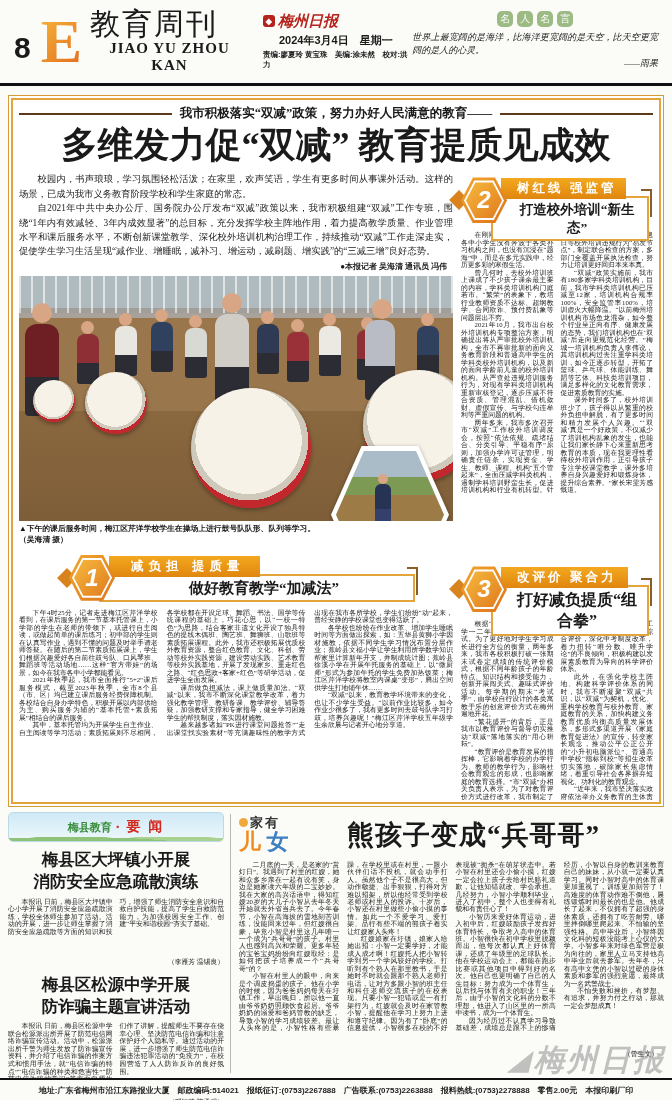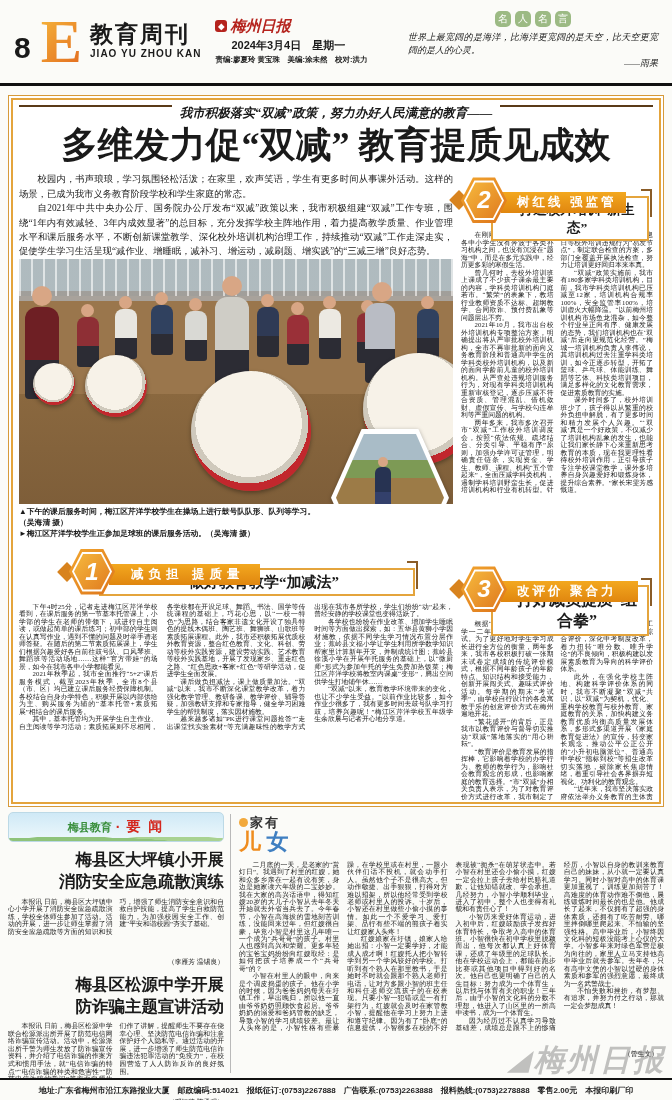--- a/index.html
+++ b/index.html
@@ -4,37 +4,37 @@
 <style>
   * { margin:0; padding:0; box-sizing:border-box; }
   html,body { width:672px; height:1100px; }
   body { position:relative; background:#fbfbf8; font-family:"Liberation Serif", serif; color:#1a1a1a; overflow:hidden; }
 
   
   .header { position:absolute; top:0; left:0; width:672px; height:86px; border-bottom:3px solid #111; display:flex; align-items:center; padding:6px 14px 8px; }
   .pageno { font-size:30px; font-weight:bold; font-family:"Liberation Sans",sans-serif; margin-top:14px; }
   .elogo { font-size:62px; font-weight:bold; font-family:"Liberation Serif",serif; background:linear-gradient(135deg,#f6b93d,#e2671d); -webkit-background-clip:text; background-clip:text; color:transparent; line-height:1; margin:0 8px 0 10px; }
   .sectitle { display:flex; flex-direction:column; justify-content:center; }
-  .sectitle .cn { font-size:23px; font-weight:700; letter-spacing:2px; line-height:1.1; }
-  .sectitle .py { font-size:10px; font-weight:bold; font-family:Liberation Sans, sans-serif; letter-spacing:1px; }
+  .sectitle .cn { font-size:30px; font-weight:400; letter-spacing:2px; line-height:1.1; }
+  .sectitle .py { font-size:15px; font-weight:bold; font-family:Liberation Serif, serif; letter-spacing:1px;text-align:center; }
   .masthead { margin-left:14px; display:flex; flex-direction:column; justify-content:center; gap:2px; }
   .paperlogo { display:flex; align-items:center; gap:3px; color:#b5231d; font-weight:bold; font-style:italic; font-size:15px; }
   .paperlogo .seal { width:12px; height:12px; background:#b5231d; border-radius:3px; color:#fff; font-size:8px; font-style:normal; display:flex; align-items:center; justify-content:center; }
   .dateline { font-size:11px; font-weight:bold; font-family:"Liberation Sans",sans-serif;margin-left:16px; }
   .credits { font-size:7.5px; font-weight:bold; font-family:"Liberation Sans",sans-serif; color:#222; }
   .quotebox { margin-left:auto; width:250px; display:flex; flex-direction:column; align-items:center; }
   .qbadges { display:flex; gap:4px; margin-bottom:4px; }
   .qbadges span { width:16px; height:16px; border-radius:5px; background:#9cba84; color:#fff; font-size:10px; display:flex; align-items:center; justify-content:center; font-family:"Liberation Sans",sans-serif; }
   .quotetext { font-size:9px; font-style:italic; line-height:1.45; text-align:justify; }
   .quoteauthor { align-self:flex-end; font-size:9px; font-style:italic;margin-left:25px; }
 
   
   .frame { position:absolute; left:8px; top:95px; width:656px; height:712px; border:1px solid #d79a3a; padding:2px; background:#fff; }
   .frame-inner { width:100%; height:100%; border:2px solid #e4a43c; padding:5px 6px; overflow:hidden; }
-  .kicker-row { display:flex; align-items:flex-start; gap:8px;font-style:italic; }
+  .kicker-row { display:flex; align-items:center; gap:8px; }
   .kicker-row .rule { flex:1; height:2px; background:#5a3a18; }
   .kicker { font-size:12.5px; font-weight:bold; white-space:nowrap; }
   .headline { text-align:center; font-size:36px; font-weight:900; letter-spacing:0px; line-height:1.15; margin:3px 0 6px; font-family:"Liberation Serif",serif; }
   .cols { display:flex; gap:8px; }
   .leftcol { width:434px; position:relative; }
   .rightcol { flex:1; min-width:0; }
   .intro { font-size:9.3px; line-height:1.55; text-align:justify; }
   .intro p { text-indent:2em; }
   .byline { text-align:right; font-size:8px; font-weight:bold; margin:2px 6px 4px 0; }
 
@@ -56,40 +56,40 @@
   .captions { margin:3px 0 8px; width:300px; }
   .captions div { font-size:7.8px; font-weight:bold; line-height:1.4; }
 
   
   .badge { position:relative; height:50px; margin:4px 0 5px; }
   .badge .hexnum { position:absolute; left:0; top:1px; width:46px; height:46px; z-index:3; }
   .badge .hexnum .h1 { position:absolute; inset:0; background:linear-gradient(135deg,#f2a62e,#dd751c); clip-path:polygon(26% 0%, 74% 0%, 100% 50%, 74% 100%, 26% 100%, 0% 50%); }
   .badge .hexnum .h2 { position:absolute; inset:3px; background:#fff; clip-path:polygon(26% 0%, 74% 0%, 100% 50%, 74% 100%, 26% 100%, 0% 50%); }
   .badge .hexnum .h3 { position:absolute; inset:5px; background:linear-gradient(135deg,#f6b93d,#e07b1f); clip-path:polygon(26% 0%, 74% 0%, 100% 50%, 74% 100%, 26% 100%, 0% 50%); display:flex; align-items:center; justify-content:center; color:#fff; font-size:24px; font-weight:900; font-style:italic; font-family:"Liberation Sans",sans-serif; }
   .badge .hexnum::before { content:""; position:absolute; left:-9px; top:16px; width:14px; height:14px; background:#d8831e; transform:rotate(45deg); }
-  .badge .tagline { position:absolute; left:40px; top:16px; height:21px; background:linear-gradient(#f3a81f,#e0860f); color:#fff; font-weight:bold; font-size:12.5px; font-family:"Liberation Sans",sans-serif; letter-spacing:5px; padding:2px 16px 0 22px; z-index:2; }
+  .badge .tagline { position:absolute; left:40px; top:2px; height:21px; background:linear-gradient(#f3a81f,#e0860f); color:#fff; font-weight:bold; font-size:12.5px; font-family:"Liberation Sans",sans-serif; letter-spacing:5px; padding:2px 16px 0 22px; z-index:2; }
   .badge .titlebox { position:absolute; left:30px; top:20px; right:4px; background:#fff; border:2px solid #e4a43c; text-align:center; font-size:15px; font-weight:900; padding:3px 4px 2px 18px; z-index:1; }
   .badge .titlebox::after { content:""; position:absolute; right:-5px; top:-9px; width:9px; height:26px; border-top:2px solid #8a5c27; border-right:2px solid #8a5c27; }
   .badge.wide { margin-left:50px; margin-right:34px; }
 
   .bodytext { text-align:justify; font-size:6.8px; line-height:7.5px; overflow:hidden; }
   .bodytext p { text-indent:2em; }
   .t1 { column-count:3; column-gap:9px; height:208px; }
   .t2 { column-count:2; column-gap:7px; height:330px; }
   .t3 { column-count:2; column-gap:7px; height:180px; }
 
   
   .bottom { position:absolute; left:8px; top:812px; width:656px; height:263px; }
   .vdivider { position:absolute; left:222px; top:2px; bottom:2px; width:1px; background:#b9b9b9; }
   .bl { position:absolute; left:0; top:0; width:216px; }
   .banner { height:30px; border-radius:5px; background:linear-gradient(#cfe9f6,#eef8fc); position:relative; overflow:hidden; display:flex; align-items:center; justify-content:center; gap:4px; border:1px solid #bcd9e6; }
   .banner::after { content:""; position:absolute; bottom:-8px; left:-6px; right:-6px; height:14px; background:radial-gradient(ellipse at 30% 100%, #8fc37a 0 60%, transparent 61%), radial-gradient(ellipse at 75% 100%, #a9d291 0 60%, transparent 61%); }
   .banner .g { color:#3a8f3d; font-size:11px; font-weight:bold; font-family:"Liberation Sans",sans-serif; z-index:1; }
   .banner .r { color:#d4281e; font-size:14px; font-weight:900; font-family:"Liberation Sans",sans-serif; letter-spacing:2px; z-index:1; }
-  .news-title { text-align:right; font-size:16.5px; font-weight:900; line-height:1.35; margin:7px 0 4px; }
+  .news-title { text-align:center; font-size:16.5px; font-weight:900; line-height:1.35; margin:7px 0 4px; }
   .news-body { column-count:2; column-gap:7px; font-size:6.8px; line-height:7.6px; text-align:justify; height:58px; overflow:hidden; }
   .news-body p { text-indent:2em; }
   .news-byline { text-align:right; font-size:6.8px; margin-top:1px; }
 
   .br { position:absolute; left:231px; top:0; right:0; }
   .famhead { display:flex; align-items:flex-end; gap:10px; }
   .fambadge { width:64px; line-height:1; padding-top:4px; }
   .fambadge .l1 { font-size:13px; font-weight:900; color:#333; letter-spacing:2px; display:flex; align-items:center; gap:2px; }
   .fambadge .l1 .face { width:9px; height:9px; border-radius:50%; background:#f2a93c; display:inline-block; }
   .fambadge .l2 { font-size:22px; font-weight:900; margin-top:2px; }
@@ -147,20 +147,21 @@
   </div>
   <div class="headline">多维发力促“双减” 教育提质见成效</div>
 
   <div class="cols">
 
     <div class="leftcol">
       <div class="intro bodytext" style="font-size:9.3px; line-height:1.55; height:auto;">
             <p>校园内，书声琅琅，学习氛围轻松活泼；在家里，欢声笑语，学生有更多时间从事课外活动。这样的场景，已成为我市义务教育阶段学校和学生家庭的常态。</p>
             <p>自2021年中共中央办公厅、国务院办公厅发布“双减”政策以来，我市积极组建“双减”工作专班，围绕“1年内有效减轻、3年内成效显著”的总目标，充分发挥学校主阵地作用，着力提高教学质量、作业管理水平和课后服务水平，不断创新课堂教学、深化校外培训机构治理工作，持续推动“双减”工作走深走实，促使学生学习生活呈现“减作业、增睡眠，减补习、增运动，减刷题、增实践”的“三减三增”良好态势。</p>
           </div>
+      <div class="byline">●本报记者 吴海清 通讯员 冯伟</div>
 
       <div class="photo">
         <div class="kid big" style="--jk:#6e1f24; left:6px; top:48px;"></div>
         <div class="kid" style="--jk:#8e2f35; left:58px; top:58px;"></div>
         <div class="kid" style="--jk:#e8e6e0; left:96px; top:50px;"></div>
         <div class="kid" style="--jk:#30415f; left:132px; top:46px;"></div>
         <div class="kid" style="--jk:#d9d9d4; left:166px; top:52px;"></div>
         <div class="kid" style="--jk:#2f3a55; left:238px; top:48px;"></div>
         <div class="kid" style="--jk:#9a3038; left:268px; top:56px;"></div>
         <div class="kid" style="--jk:#ece9e2; left:300px; top:50px;"></div>
@@ -175,21 +176,20 @@
         <div class="hexwrap">
           <div class="hex"></div>
           <div class="hex inner"></div>
           <div class="hex-kid"></div>
 
         </div>
       </div>
 
       <div class="captions">
         <div>▲下午的课后服务时间，梅江区芹洋学校学生在操场上进行鼓号队队形、队列等学习。（吴海清 摄）</div>
-        <div>►梅江区芹洋学校学生正参加足球班的课后服务活动。（吴海清 摄）</div>
       </div>
 
       <div class="badge wide">
         <div class="hexnum">
           <div class="h1"></div>
               <div class="h2"></div>
           <div class="h3">1</div>
         </div>
         <div class="tagline">减负担 提质量</div>
         <div class="titlebox">做好教育教学“加减法”</div>
@@ -224,21 +224,21 @@
             <p>“双减”政策实施前，我市有180多家学科类培训机构，目前，我市学科类培训机构已压减至12家，培训机构合规率100%，安全监管率100%，培训虚火大幅降温。“以前梅州培训机构市场鱼龙混杂，如今整个行业呈正向有序、健康发展的态势，我们培训机构也在‘双减’后走向更规范化经营。”梅城一培训机构负责人李伟说，其培训机构过去注重学科类培训，如今正逐步转型，开拓了篮球、乒乓球、体能训练、舞蹈等艺体、科技类培训项目，满足多样化的文化教育需求，促进素质教育的实施。</p>
             <p>课外时间多了，校外培训班少了，孩子得以从繁重的校外负担中解脱，有了更多时间和精力发展个人兴趣。“‘双减’真是一个好政策，不仅减少了培训机构乱象的发生，也能让我们家长静下心来重新思考教育的本质，现在我更理性看待校外培训作用，正引导孩子专注学校课堂教学，课外多培养自身兴趣爱好和锻炼身体，提升综合素养。”家长宋雯芳感慨道。</p>
           </div>
 
       <div class="badge">
         <div class="hexnum">
           <div class="h1"></div>
               <div class="h2"></div>
           <div class="h3">3</div>
         </div>
-        <div class="tagline" style="letter-spacing:3px; padding:2px 22px 0 16px;">改评价 聚合力</div>
+        <div class="tagline" style="letter-spacing:3px; padding:2px 12px 0 16px;">改评价 聚合力</div>
         <div class="titlebox" style="font-size:16px;">打好减负提质“组合拳”</div>
       </div>
       <div class="bodytext t3">
             <p>根据“双减”政策要求，小学一二年级不得进行纸笔考试。为了更好地对学生学习成长进行全方位的衡量，两年多来，我市各校积极打破一张期末试卷定成绩的传统评价模式，根据不同年龄孩子的年龄特点、知识结构和接受能力，创新开展闯关式、趣味式评价活动。每学期的期末“考试季”，由学校自行设计的各类寓教于乐的创意评价方式在梅州遍地开花。</p>
             <p>“繁花盛开”的背后，正是我市以教育评价与督导切实推动“双减”落地落实的“用心耕耘”。</p>
             <p>“教育评价是教育发展的指挥棒，它影响着学校的办学行为、教师的教学行为，影响社会教育观念的形成，也影响家庭的教育选择。”市“双减”办相关负责人表示，为了对教育评价方式进行改革，我市制定了任务分工方案和负面清单、工作任务清单，积极推行学生综合评价，深化中考制度改革，着力扭转“唯分数、唯升学论”的不良倾向，积极构建以发展素质教育为导向的科学评价体系。</p>
             <p>此外，在强化学校主阵地、构建科学评价体系的同时，我市不断凝聚“双减”共识，以“双减”为契机，优化、重构学校教育与校外教育、家庭教育的关系，加快构建义务教育优质均衡高质量发展体系，多形式多渠道开展《家庭教育促进法》的宣传，转变家长观念，推动公平公正公开的“小升初电脑派位”、普通高中学校“指标到校”等招生改革切实落地，破除家长焦虑情绪，着重引导社会各界摒弃短视化、功利化的教育观念。</p>
             <p>“近年来，我市坚决落实政府依法举办义务教育的主体责任，以打造‘好学校’‘好校长’‘好教师’‘好生态’共创学生‘好未来’的梅州‘五好教育’新形态为突破口，推动学校教育以学科教育为主、校外教育以实践教育为主、家庭教育以生活教育为主，校外教育加快回归公益属性，协同育人的教育新格局逐步构建，良好教育生态进一步形成。”市“双减”办相关负责人介绍，根据教育部2023年“双减”调查问卷统计数据，我市共有54万余家长及学生参与了问卷填写，其中有超95%的家长及学生对学校减负提质工作表示满意。</p>
           </div>
     </div>
@@ -284,20 +284,21 @@
       <div class="fambadge">
         <div class="l1">
           <span class="face"></span>
           <span>家有</span>
         </div>
         <div class="l2">
           <span class="o">儿</span>
           <span class="b">女</span>
         </div>
       </div>
+      <div class="famtitle">熊孩子变成“兵哥哥”</div>
     </div>
     <div class="famtext">
         <p>二月底的一天，是老家的“赏灯日”。我遇到了村里的红嫂，她和众多乡亲在一起有说有笑，身边是她家读六年级的二宝妙妙。我在大家的高兴话语中，得知红嫂20岁的大儿子小智从去年冬天开始就去外省当兵去了。今年春节，小智在高海拔的雪地刻苦训练，没能回来过年，但红嫂很自豪，毕竟小智是村里这几年唯一一个成为“兵哥哥”的孩子。村里人也感到高兴和荣耀。更多年轻的宝爸宝妈纷纷向红嫂取经：是如何把孩子培养成一个“兵哥哥”的？</p>
         <p>小智在村里人的眼中，向来是个调皮捣蛋的孩子。他在小学的时候，因为爸爸妈妈每天在圩镇工作，早出晚归，所以他一直由爷爷奶奶照顾饮食起居。爷爷奶奶的溺爱和爸妈管教的缺乏，导致小智的学习成绩较差。最让人头疼的是，小智性格有些暴躁，在学校里或在村里，一跟小伙伴们话不投机，就会动手打人。虽然他个子不是很高大，但动作敏捷、出手狠狠，打得对方难以招架，所以他经常受到学校老师或村里人的投诉。十岁后，小智还在村里做些小偷小摸的事情。如此一个不爱学习、爱打架、品行有些不端的熊孩子着实让红嫂家人头疼！</p>
         <p>红嫂娘家在圩镇，娘家人给她出招：小智一定要学好，才能成人成才啊！红嫂托人把小智转学到另一个学风较好的学校。打听到有个熟人在那里教书，于是她时不时就会跟那个熟人老师打电话，让对方多跟小智的班主任和科任老师交流孩子的在校表现。只要小智一犯错或是一有打架行为，红嫂就会及时在家管教小智，提醒他在学习上努力上进和遵守纪律。因为有了“卧底”的信息提供，小智很多在校的不好表现被“扼杀”在萌芽状态中。若小智在村里还会小偷小摸，红嫂一定会拉上孩子去给村民赔礼道歉，让他知错就改、学会承担。几经努力，小智小学顺利毕业，进入了初中，整个人也变得有礼貌和有责任心了！</p>
         <p>小智历来爱好体育运动，进入初中后，红嫂鼓励孩子发挥好体育特长，争取考入高中的体育班。小智很快在初中学校里脱颖而出，他每次都认真上好体育课，还成了年级里的足球队长。他在学校运动会上，都能在跑步比赛或其他项目中得到好的名次。他自己也更明确了自己的人生目标：努力成为一个体育生，以后找与体育有关的职业！三年后，由于小智的文化科的分数不理想，他进入了山区里的一所高中读书，成为一个体育生。</p>
         <p>因为经历过不认真学习导致基础差，成绩总是跟不上的惨痛经历，小智以自身的教训来教育自己的妹妹，从小就一定要认真学习。同时小智对高中的体育课更加重视了，训练更加刻苦了！高难度的体育动作难不倒他，晨练锻炼时间最长的也是他。他成长了起来，不仅拥有了超强的身体素质，还拥有了吃苦耐劳、哪里摔倒哪里爬起来、不怕输的坚强性格。高中毕业后，小智终因文化科的短板没能考上心仪的大学。小智多年来对绿色军营是极为向往的，家里人立马支持他高中毕业后就去参军。去年冬，只有高中文凭的小智以过硬的身体素质和参军的强烈意愿，最终成为一名武警战士。</p>
         <p>不怕失败和挫折，有梦想、有追求，并努力付之行动，那就一定会梦想成真！</p>
       </div>
     <div class="fambyline">（曾生文）</div>

